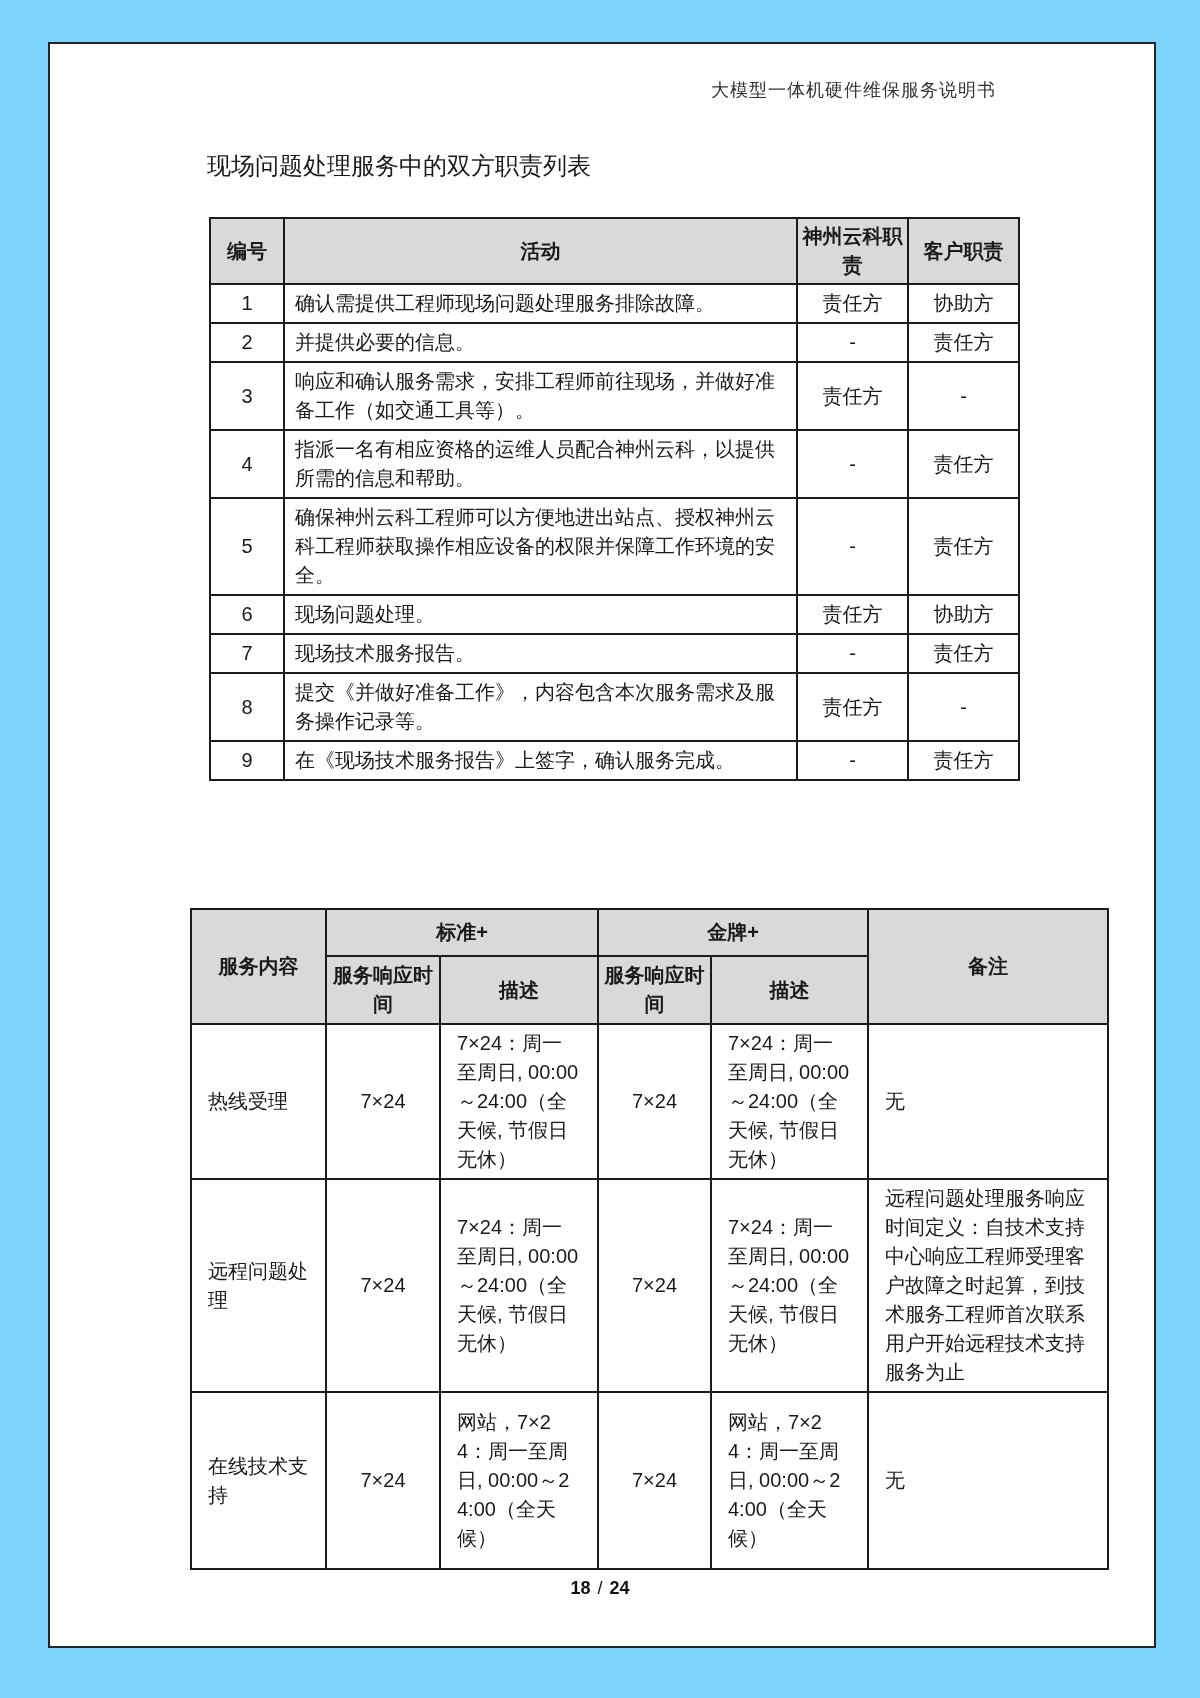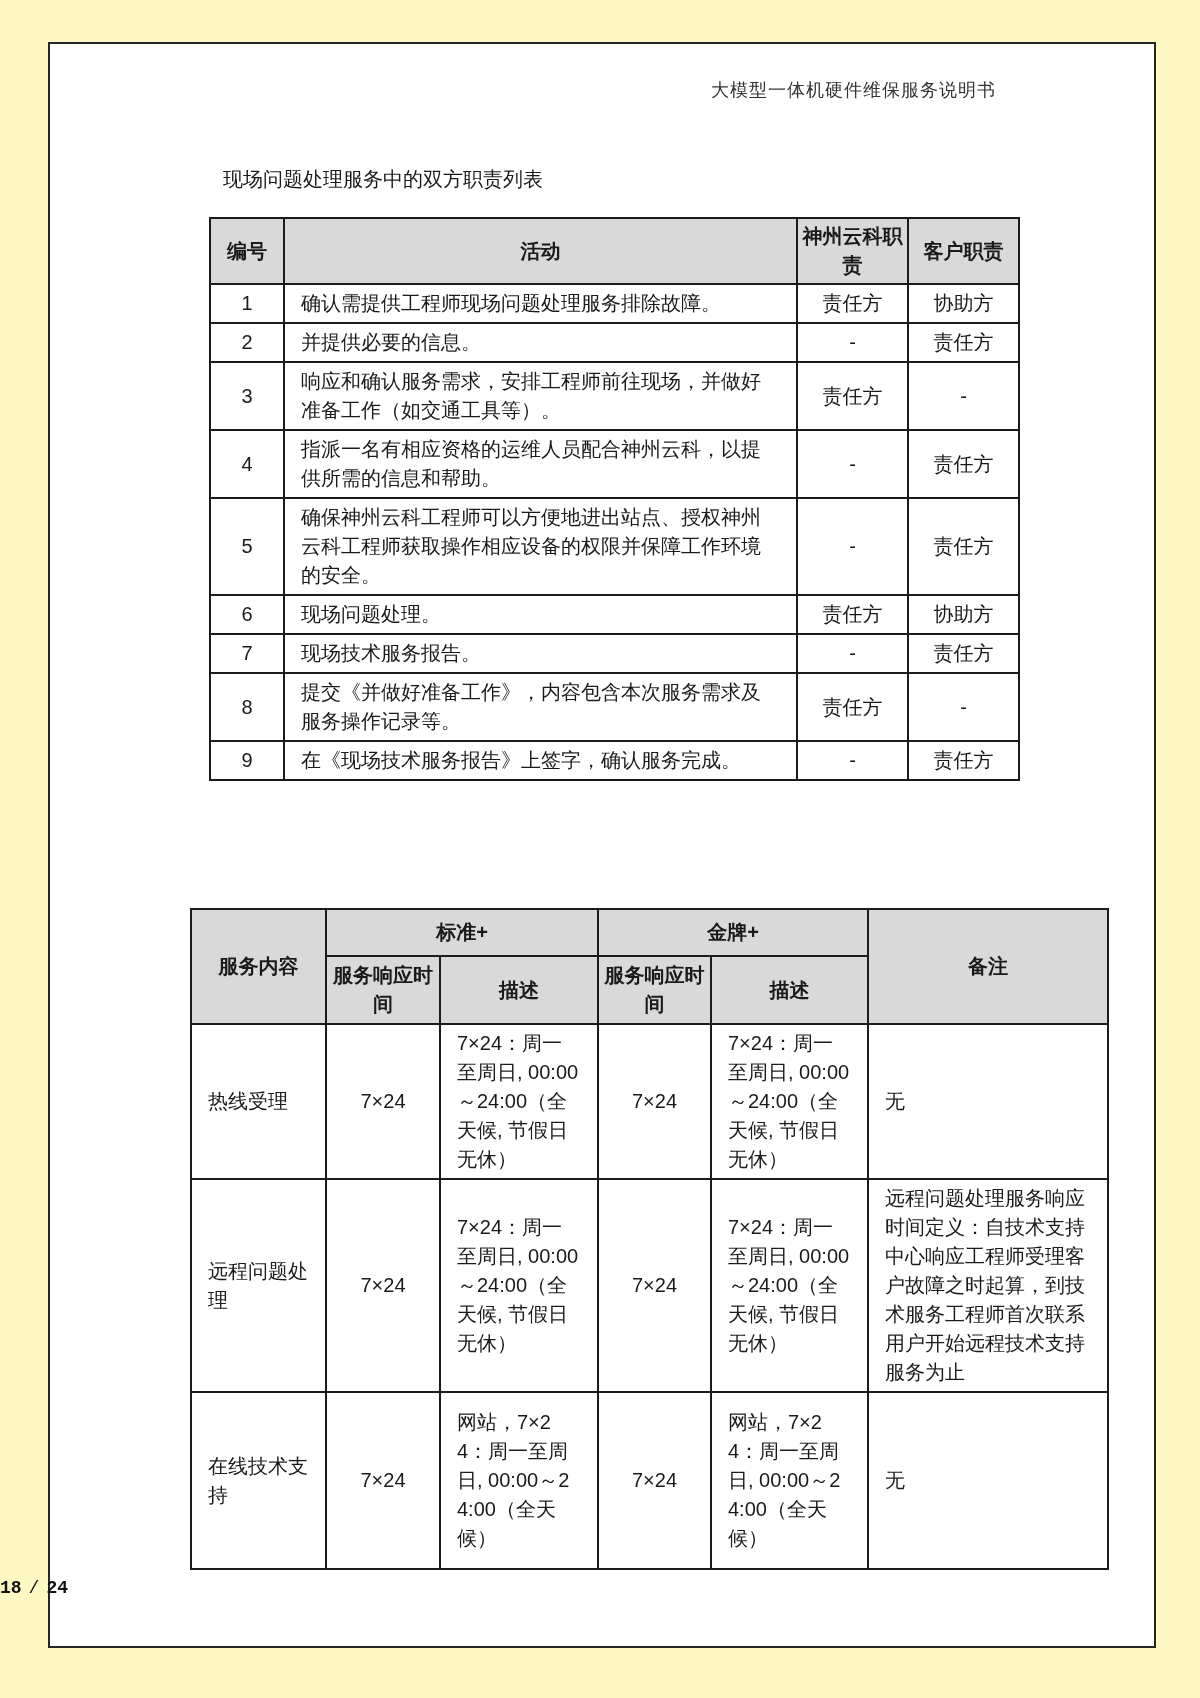--- a/index.html
+++ b/index.html
@@ -1,72 +1,73 @@
 <!DOCTYPE html>
 <html><head>
 <meta charset="utf-8">
 <style>
   html,body{margin:0;padding:0;background:#ffffff;}
   .page{
     position:relative;
     width:1200px;height:1698px;
-    background:#fef9c3;
+    background:#7dd3fc;
     font-family:"Liberation Sans","DejaVu Sans",sans-serif;
     color:#1a1a1a;
     overflow:hidden;
   }
   .frame{
     position:absolute;left:48px;top:42px;
     width:1108px;height:1606px;
     border:2px solid #262626;
     box-sizing:border-box;
     background:#ffffff;
   }
   .doc-header{
     position:absolute;top:78px;left:0;right:204px;
     text-align:right;
     font-family:"Liberation Serif","DejaVu Serif",serif;
     font-size:18px;color:#333333;
     letter-spacing:1px;
   }
   .caption{
-    position:absolute;left:207px;top:150px;margin:16px;
-    font-size:20px;color:#1a1a1a;
+    position:absolute;left:207px;top:150px;margin:0;
+    font-size:24px;color:#1a1a1a;
   }
   table{border-collapse:collapse;table-layout:fixed;}
   th,td{
     border:2px solid #1b1b1b;
     font-size:20px;line-height:29px;
     vertical-align:middle;
     word-break:break-all;
     box-sizing:border-box;
   }
   th{background:#d9d9d9;font-weight:bold;text-align:center;padding:3px 4px;}
-  td{padding:4px 16px;background:#ffffff;}
+  td{padding:4px 10px;background:#ffffff;}
   td.c{text-align:center;padding:4px 4px;}
   
   .resp-table{position:absolute;left:209px;top:217px;width:809px;}
   
   .sla-table{position:absolute;left:190px;top:908px;width:917px;}
   .sla-table th{padding:8px 16px;}
   .sla-table thead tr.sub th{padding:4px 4px;}
   .sla-table td{padding:4px 16px;}
   .sla-table td.c{padding:4px 2px;}
   .sla-table tr.tall td{padding-top:15px;padding-bottom:15px;}
   
   .heading{
     position:absolute;left:183px;top:838px;margin:0;
     font-size:28px;font-weight:bold;color:#000000;
     letter-spacing:0.5px;
   }
   .heading .num{margin-right:14px;font-weight:bold;}
   
   .footer{
     position:absolute;left:0;top:1578px;width:1200px;
-    font-family:Liberation Mono, monospace;
+    text-align:center;
+    font-family:Liberation Sans, sans-serif;
     font-size:18px;color:#111111;
   }
   .footer .pg{font-weight:bold;}
   .footer .sep{margin:0 7px;font-weight:normal;}
 </style>
 </head>
 <body>
 
 <div class="page">
   <div class="frame"></div>

